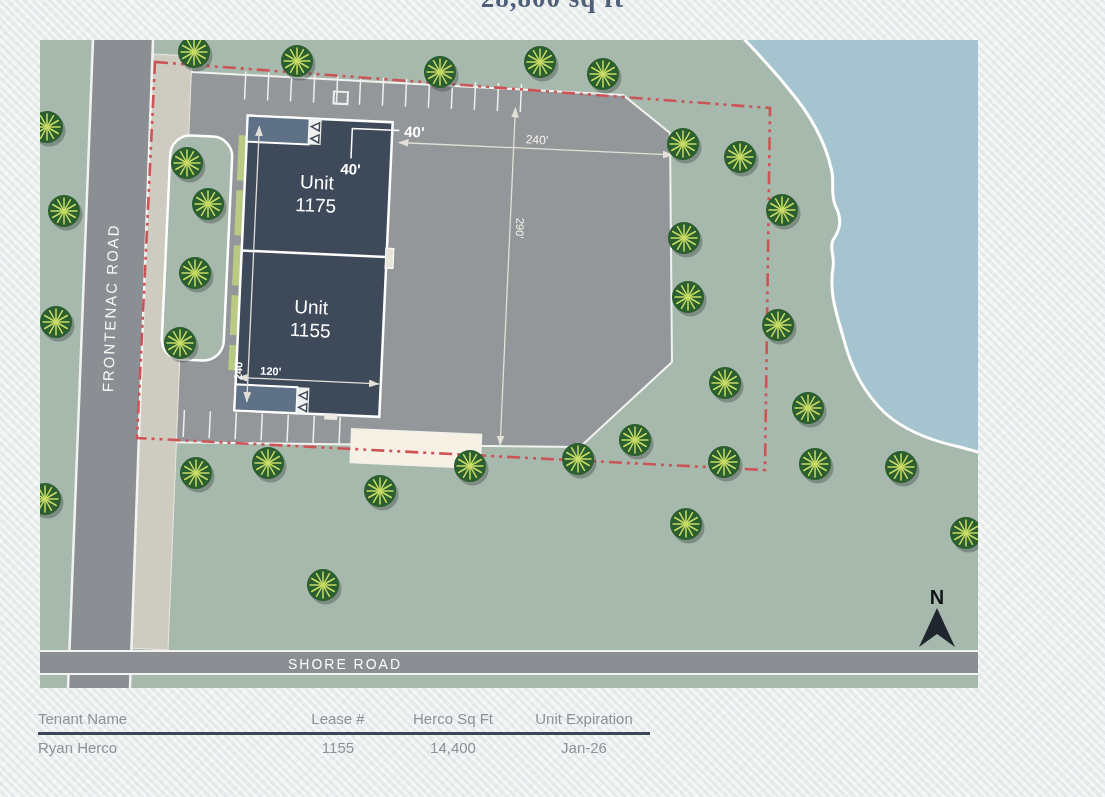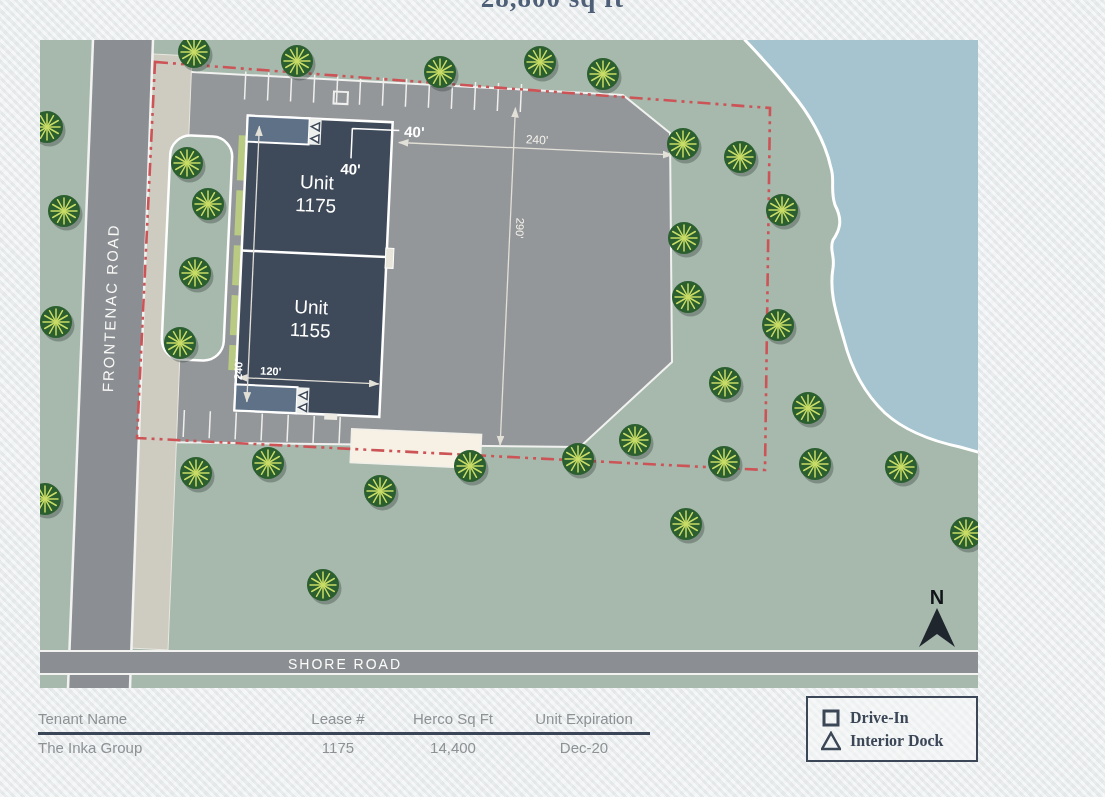--- a/index.html
+++ b/index.html
@@ -239,37 +239,23 @@
       <thead>
         <tr>
           <th class="c1">Tenant Name</th>
           <th>Lease #</th>
           <th>Herco Sq Ft</th>
           <th>Unit Expiration</th>
         </tr>
       </thead>
       <tbody>
         <tr>
-          <td class="c1">The Inka Group</td>
-          <td>1175</td>
+          <td class="c1">Ryan Herco</td>
+          <td>1155</td>
           <td>14,400</td>
-          <td>Dec-20</td>
+          <td>Jan-26</td>
         </tr>
       </tbody>
     </table>
   </div>
 
-  <div class="legend">
-    <div class="legend-item">
-      <svg width="20" height="20" viewBox="0 0 20 20">
-        <rect x="3" y="3" width="14" height="14" fill="none" stroke="#3b4757" stroke-width="3"></rect>
-      </svg>
-      <span>Drive-In</span>
-    </div>
-    <div class="legend-item">
-      <svg width="20" height="20" viewBox="0 0 20 20">
-        <polygon points="10,2 19,18 1,18" fill="none" stroke="#3b4757" stroke-width="2.5"></polygon>
-      </svg>
-      <span>Interior Dock</span>
-    </div>
-  </div>
 
 </div>
 
 </body></html>

